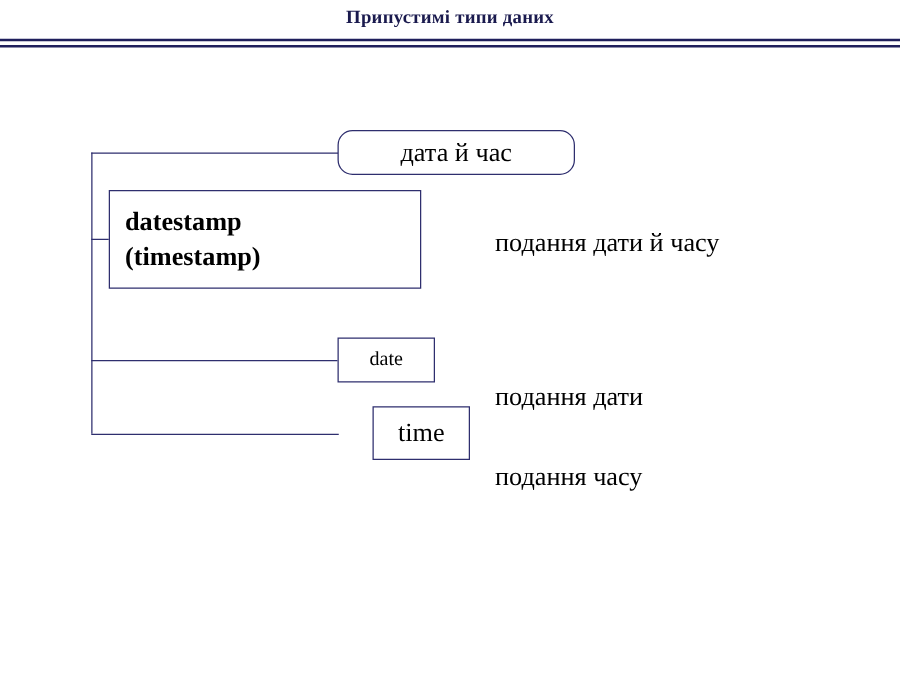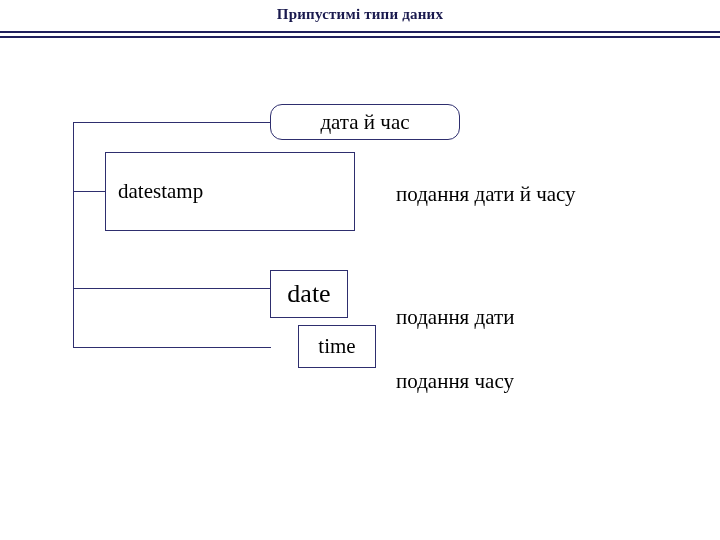--- a/index.html
+++ b/index.html
@@ -67,38 +67,39 @@
   }
   .box-datetime {
     left: 270px;
     top: 104px;
     width: 190px;
     height: 36px;
     font-size: 21px;
     border-radius: 12px;
   }
   .box-datestamp {
-    left: 105px;
+    left: 87px;
     top: 152px;
     width: 250px;
     height: 79px;
     font-size: 21px;
     justify-content: flex-start;
     padding-left: 12px;
     line-height: 1.32;
     flex-direction: column;
     align-items: flex-start;
     justify-content: center;
+    font-weight: bold;
   }
   .box-date {
     left: 270px;
     top: 270px;
     width: 78px;
-    height: 48px;
-    font-size: 26px;
+    height: 36px;
+    font-size: 16px;
   }
   .box-time {
     left: 270px;
     top: 325px;
     width: 78px;
     height: 43px;
     font-size: 21px;
     margin-left: 28px;
   }
   .desc {
@@ -126,20 +127,21 @@
   <div class="line hline" style="left:73px; top:191px; width:33px;"></div>
   <div class="line hline" style="left:73px; top:288px; width:198px;"></div>
   <div class="line hline" style="left:73px; top:347px; width:198px;"></div>
 
   <div class="box box-datetime">
     <span>дата й час</span>
   </div>
 
   <div class="box box-datestamp">
     <span>datestamp</span>
+    <span>(timestamp)</span>
   </div>
 
   <div class="box box-date">
     <span>date</span>
   </div>
 
   <div class="box box-time">
     <span>time</span>
   </div>
 

